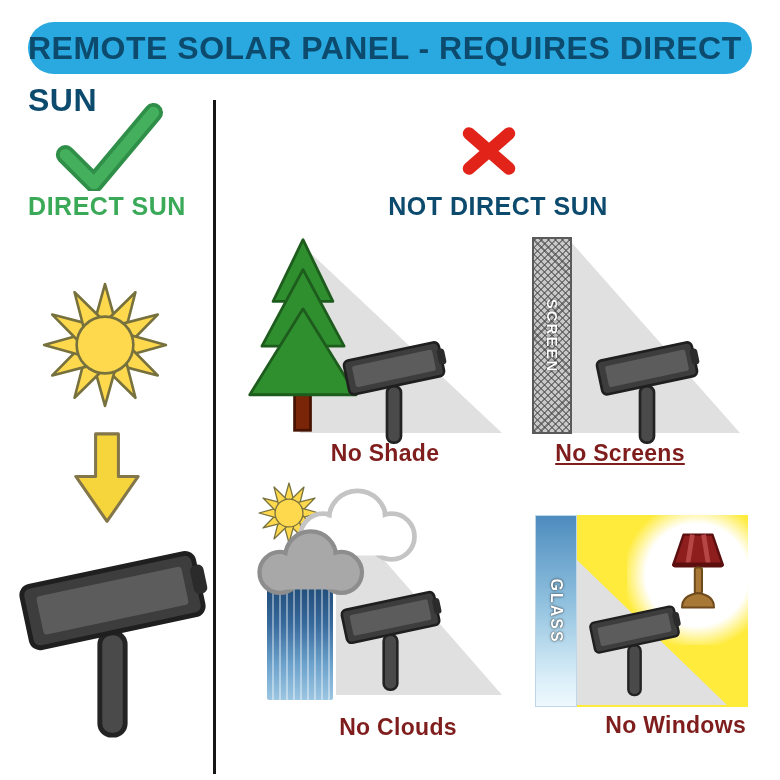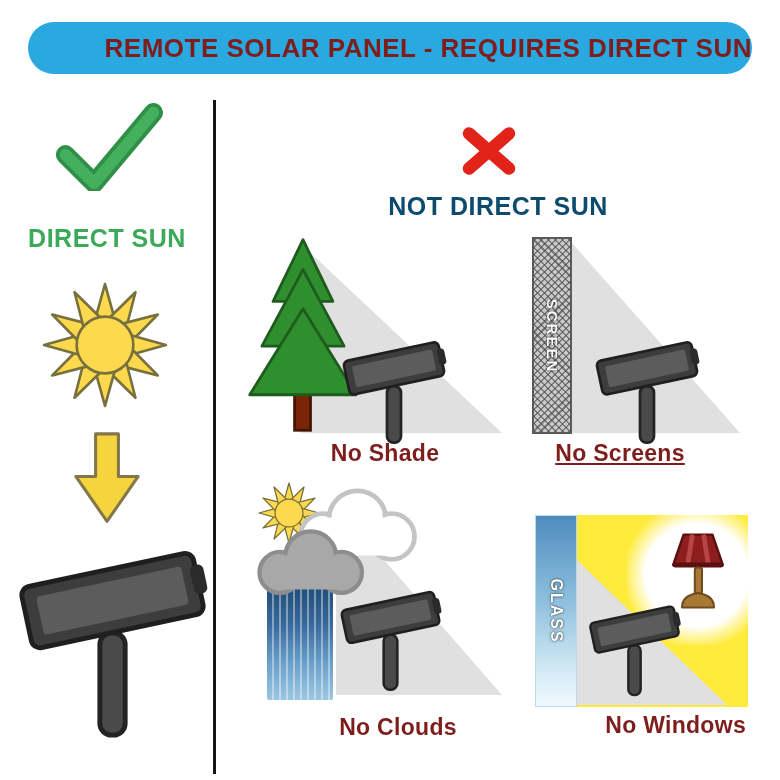--- a/index.html
+++ b/index.html
@@ -4,22 +4,22 @@
 <style>
   * { margin:0; padding:0; box-sizing:border-box; }
   html,body { background:#ffffff; }
   body { font-family:"Liberation Sans", sans-serif; }
   .stage { position:relative; width:780px; height:780px; background:#ffffff; overflow:hidden; }
   .abs { position:absolute; }
 
   .banner {
     left:28px; top:22px; width:724px; height:52px;
     background:#29A9E0; border-radius:26px;
-    color:#7f1d1d; font-size:26px; font-weight:bold;
-    text-align:right; line-height:52px; letter-spacing:.5px;
+    color:#0c4a6e; font-size:32px; font-weight:bold;
+    text-align:left; line-height:52px; letter-spacing:.5px;
   }
   .divider { left:213px; top:100px; width:3px; height:674px; background:#161616; }
 
   .label-green { color:#3BAA58; font-size:25px; font-weight:bold; text-align:center; letter-spacing:.5px; }
   .label-red   { color:#0c4a6e; font-size:25px; font-weight:bold; text-align:center; letter-spacing:.5px; }
   .caption     { color:#7f1d1d; font-size:23px; font-weight:bold; text-align:center; letter-spacing:.3px; }
 
   .tri { display:block; }
 
   .screen-bar {
@@ -57,21 +57,21 @@
     <span>REMOTE SOLAR PANEL - REQUIRES DIRECT SUN</span>
   </div>
 
   <div class="abs divider"></div>
 
   <svg class="abs" style="left:50px; top:103px; width:115px; height:88px;" viewBox="0 0 120 92">
     <path d="M16,54 L46,84 L108,10" fill="none" stroke="#2f8f48" stroke-width="20" stroke-linecap="round" stroke-linejoin="round"></path>
     <path d="M16,54 L46,84 L108,10" fill="none" stroke="#44b05e" stroke-width="12" stroke-linecap="round" stroke-linejoin="round"></path>
   </svg>
 
-  <div class="abs label-green" style="left:0; top:192px; width:214px;margin-top:32px;">DIRECT SUN</div>
+  <div class="abs label-green" style="left:0; top:192px; width:214px;">DIRECT SUN</div>
 
   <svg class="abs" style="left:42px; top:282px; width:126px; height:126px;" viewBox="0 0 120 120">
     <g fill="#FFD94D" stroke="#77713d" stroke-width="2.5" stroke-linejoin="round">
       <polygon points="60,2 50,38 70,38"></polygon>
       <polygon points="60,2 50,38 70,38" transform="rotate(30 60 60)"></polygon>
       <polygon points="60,2 50,38 70,38" transform="rotate(60 60 60)"></polygon>
       <polygon points="60,2 50,38 70,38" transform="rotate(90 60 60)"></polygon>
       <polygon points="60,2 50,38 70,38" transform="rotate(120 60 60)"></polygon>
       <polygon points="60,2 50,38 70,38" transform="rotate(150 60 60)"></polygon>
       <polygon points="60,2 50,38 70,38" transform="rotate(180 60 60)"></polygon>

